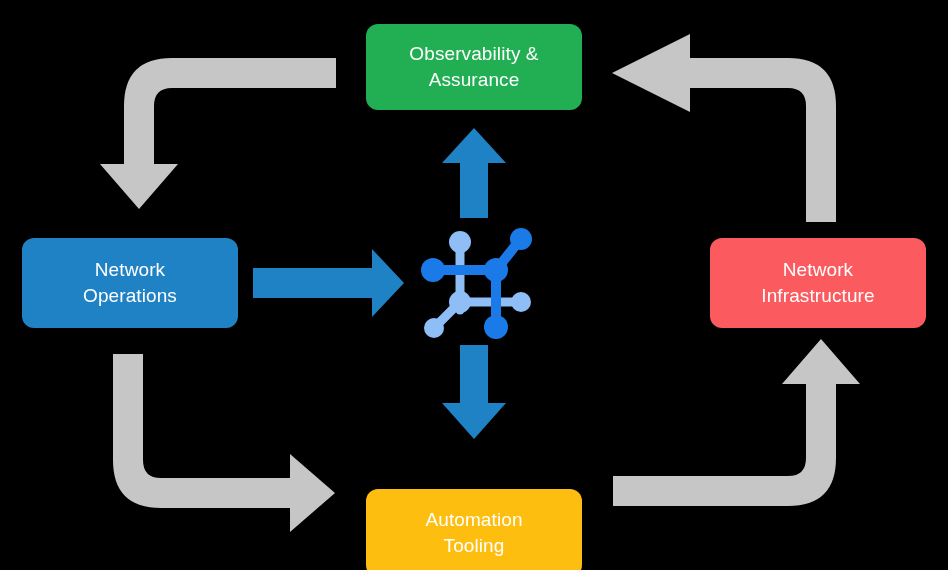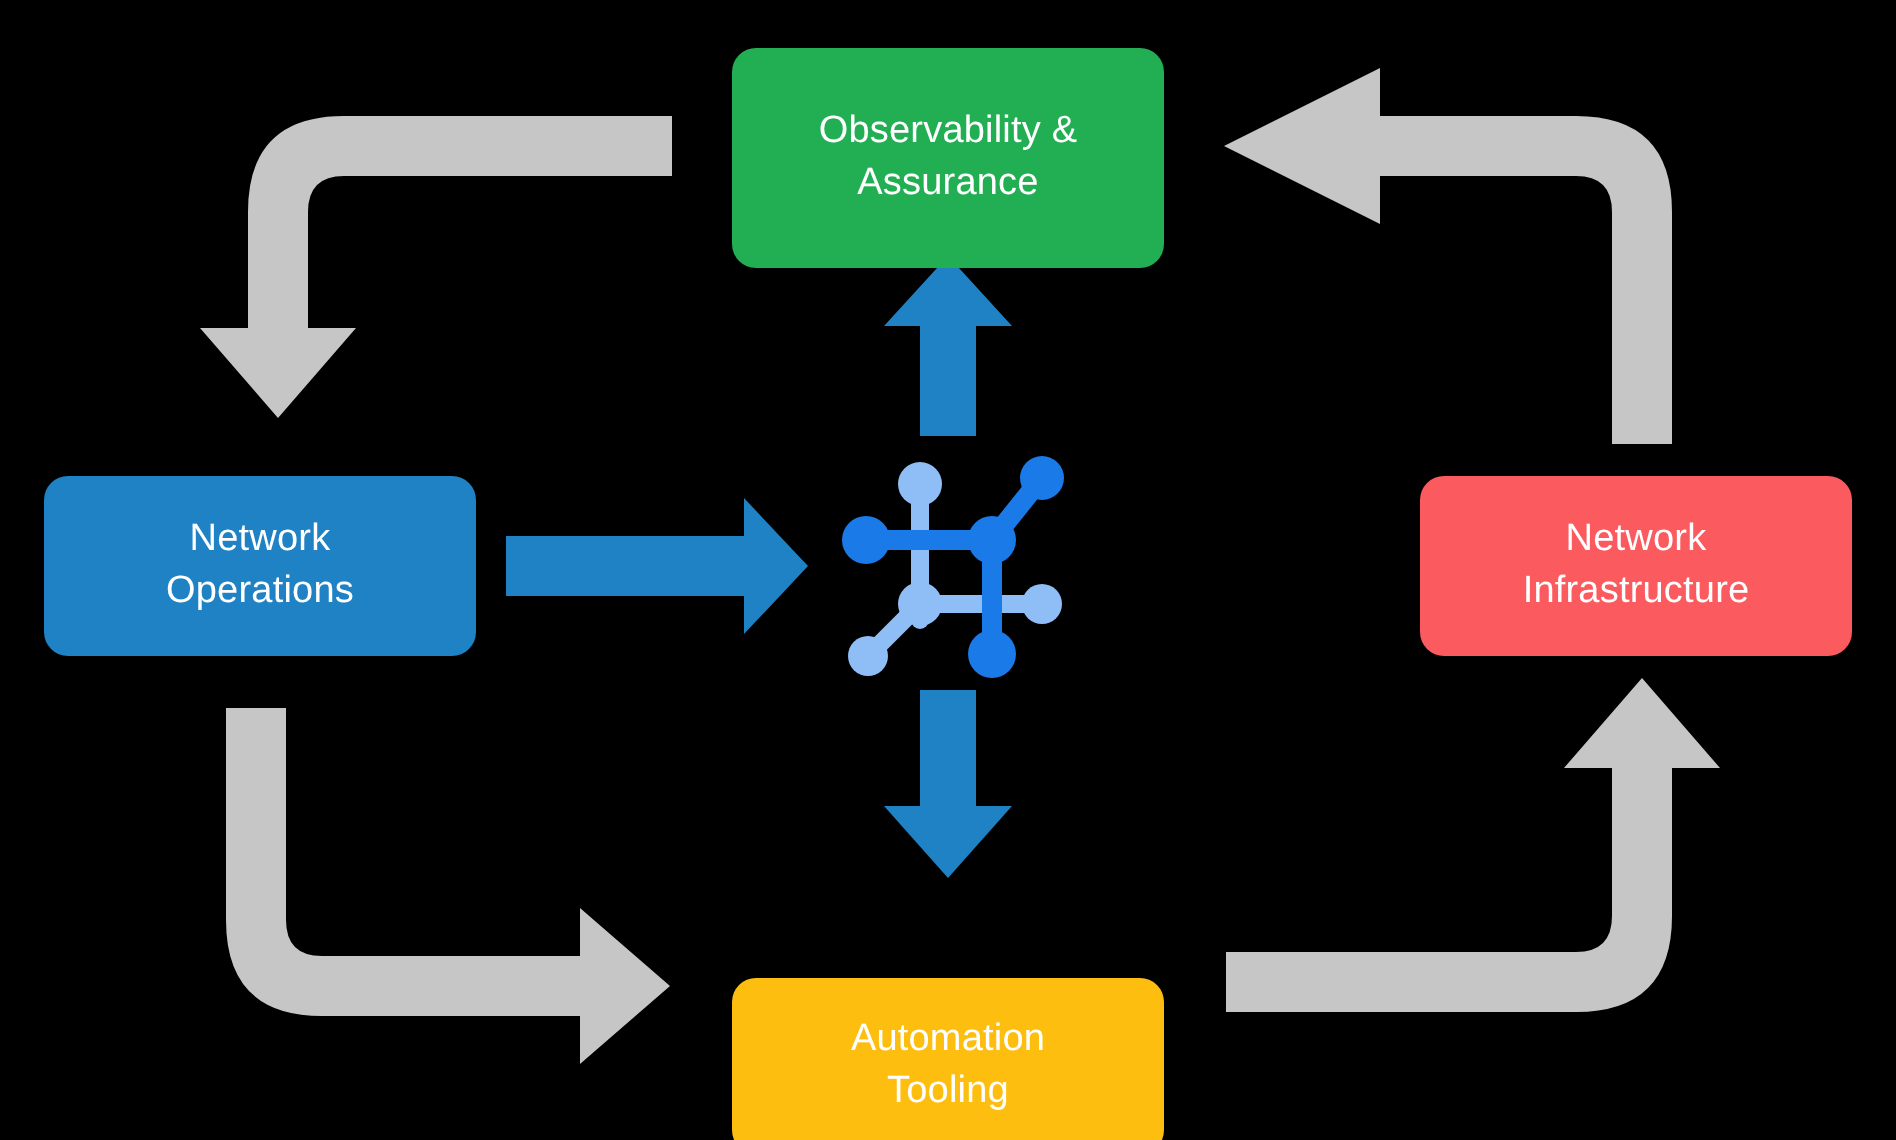--- a/index.html
+++ b/index.html
@@ -38,21 +38,21 @@
     font-weight: 400;
     letter-spacing: 0.1px;
     box-sizing: border-box;
     padding: 4px 10px;
     user-select: none;
   }
   .node-label {
     white-space: pre-line;
     display: block;
   }
-  #box-observability { left: 366px; top: 24px;  width: 216px; height: 110px; }
+  #box-observability { left: 366px; top: 24px;  width: 216px; height: 86px; }
   #box-operations    { left: 22px;  top: 238px; width: 216px; height: 90px; }
   #box-infrastructure{ left: 710px; top: 238px; width: 216px; height: 90px; }
   #box-automation    { left: 366px; top: 452px; width: 216px; height: 88px; }
 </style>
 </head>
 <body>
 
 <div id="canvas">
 
   <svg id="diagram-svg" viewBox="0 0 948 570" xmlns="http://www.w3.org/2000/svg">

